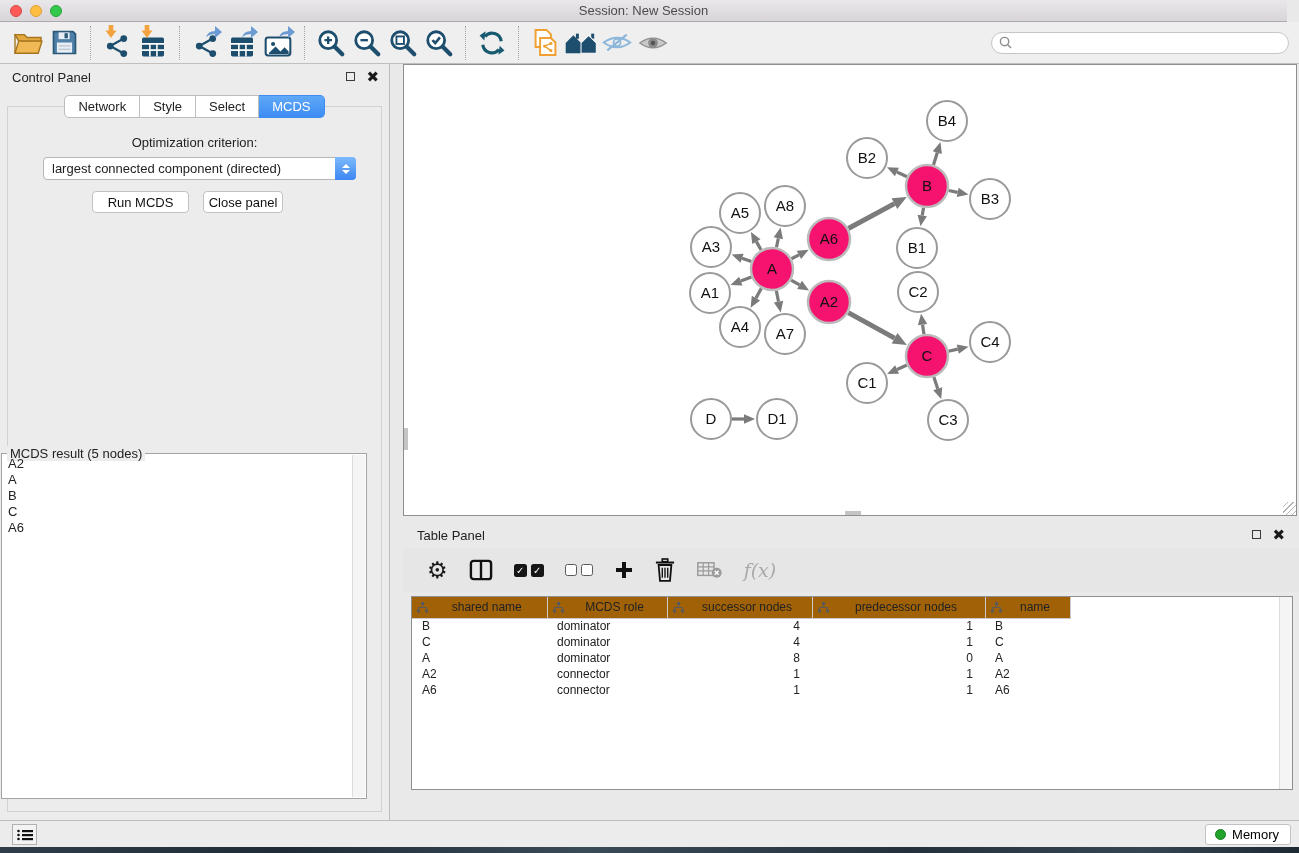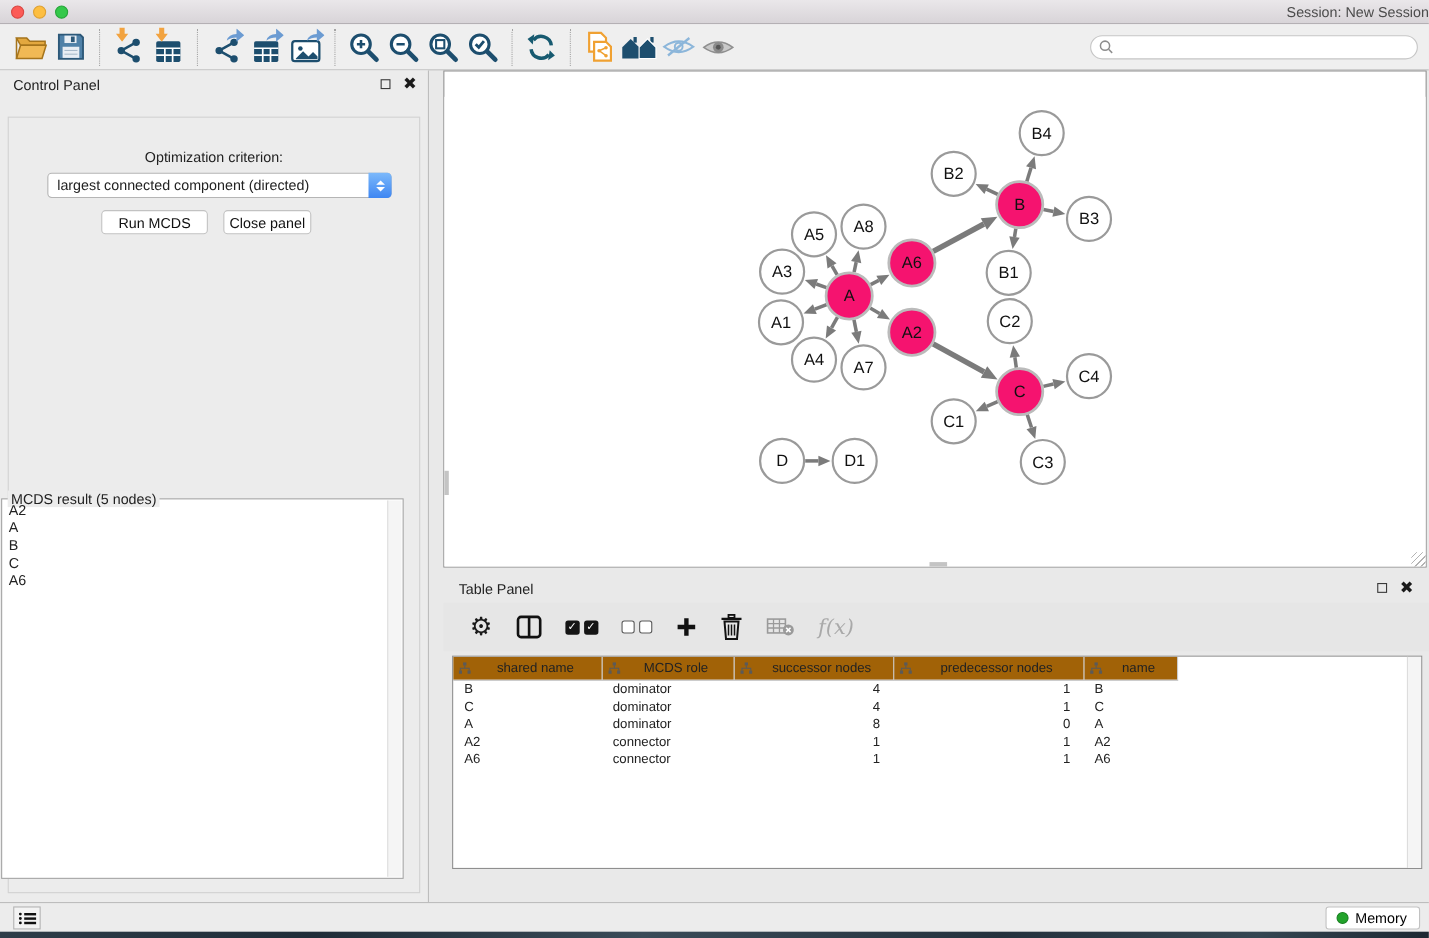--- a/index.html
+++ b/index.html
@@ -1,20 +1,20 @@
 <!DOCTYPE html>
 <html><head>
 <meta charset="utf-8">
 <style>
 *{margin:0;padding:0;box-sizing:border-box}
 html,body{width:1299px;height:853px;overflow:hidden}
 body{font-family:"Liberation Sans","DejaVu Sans",sans-serif;font-size:13px;color:#222;background:#e9e9e9;position:relative}
 
 
-#titlebar{position:absolute;left:0;top:0;right:0;height:22px;background:linear-gradient(#eae7ea,#d8d4d8);border-bottom:1px solid #aeaaae;text-align:right;line-height:21px;color:#4c4c4c}
+#titlebar{position:absolute;left:0;top:0;right:12px;height:22px;background:linear-gradient(#eae7ea,#d8d4d8);border-bottom:1px solid #aeaaae;text-align:center;line-height:21px;color:#4c4c4c}
 .lights{position:absolute;left:10px;top:5px;display:flex;gap:8px}
 .light{width:12px;height:12px;border-radius:50%}
 .light.red{background:#fc5b57;border:1px solid #d94743}
 .light.yellow{background:#fdbe41;border:1px solid #dfa133}
 .light.green{background:#34c84a;border:1px solid #27a53a}
 
 
 #toolbar{position:absolute;left:0;top:22px;right:0;height:42px;background:#efefef;border-bottom:1px solid #bfbfbf;display:flex;align-items:center;padding-left:10px}
 .tbtn{width:36px;height:36px;display:flex;align-items:center;justify-content:center;position:relative;flex:none}
 .ov{position:absolute}
@@ -252,20 +252,26 @@
   </span>
 </div>
 
 <div id="control-panel">
   <span class="panel-title">Control Panel</span>
   <span class="panel-btns">
     <span class="float-btn"></span>
     <span class="close-btn">✖</span>
   </span>
   <div class="cp-box"></div>
+  <div id="cp-tabs">
+      <span class="seg">Network</span>
+      <span class="seg">Style</span>
+      <span class="seg">Select</span>
+      <span class="seg sel">MCDS</span>
+    </div>
   <div id="opt-dropdown">
     <span id="opt-value">largest connected component (directed)</span>
     <span class="stepper">
         <span class="chev up"></span>
         <span class="chev down"></span>
       </span>
   </div>
   <div id="opt-label">Optimization criterion:</div>
   <button class="btn" id="run-btn">Run MCDS</button>
   <button class="btn" id="close-panel-btn">Close panel</button>

